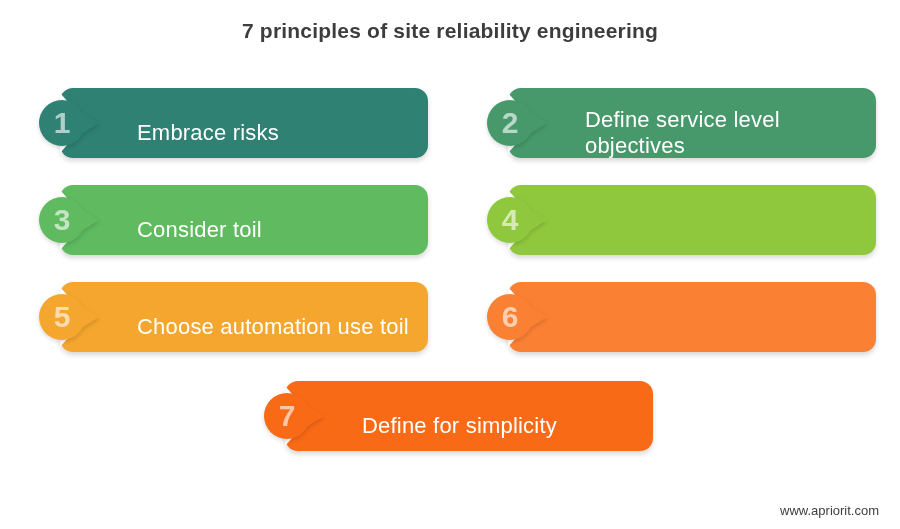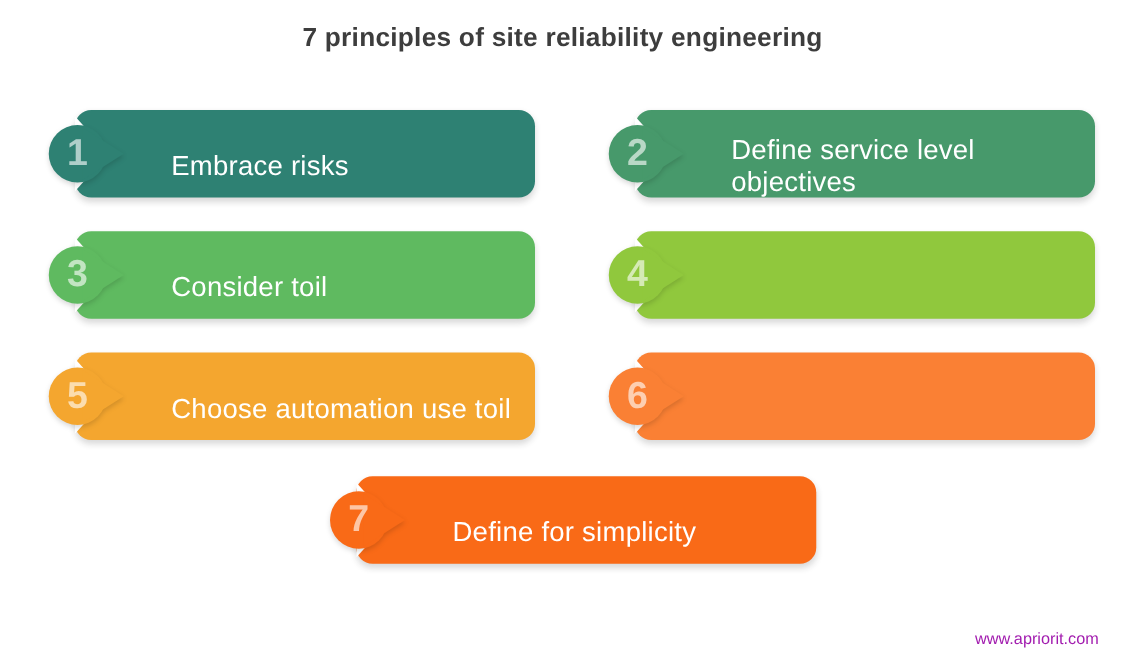--- a/index.html
+++ b/index.html
@@ -90,21 +90,21 @@
     color: #ffffff;
     font-size: 22px;
     letter-spacing: 0.2px;
     margin-left: 44px;
   }
   .watermark {
     position: absolute;
     right: 21px;
     bottom: 11px;
     font-size: 13px;
-    color: #a21caf;
+    color: #404040;
   }
   
   .pos-1 { left: 20px;  top: 88px;  }
   .pos-2 { left: 468px; top: 88px;  }
   .pos-3 { left: 20px;  top: 185px; }
   .pos-4 { left: 468px; top: 185px; }
   .pos-5 { left: 20px;  top: 282px; }
   .pos-6 { left: 468px; top: 282px; }
   .pos-7 { left: 245px; top: 381px; }
 </style>

